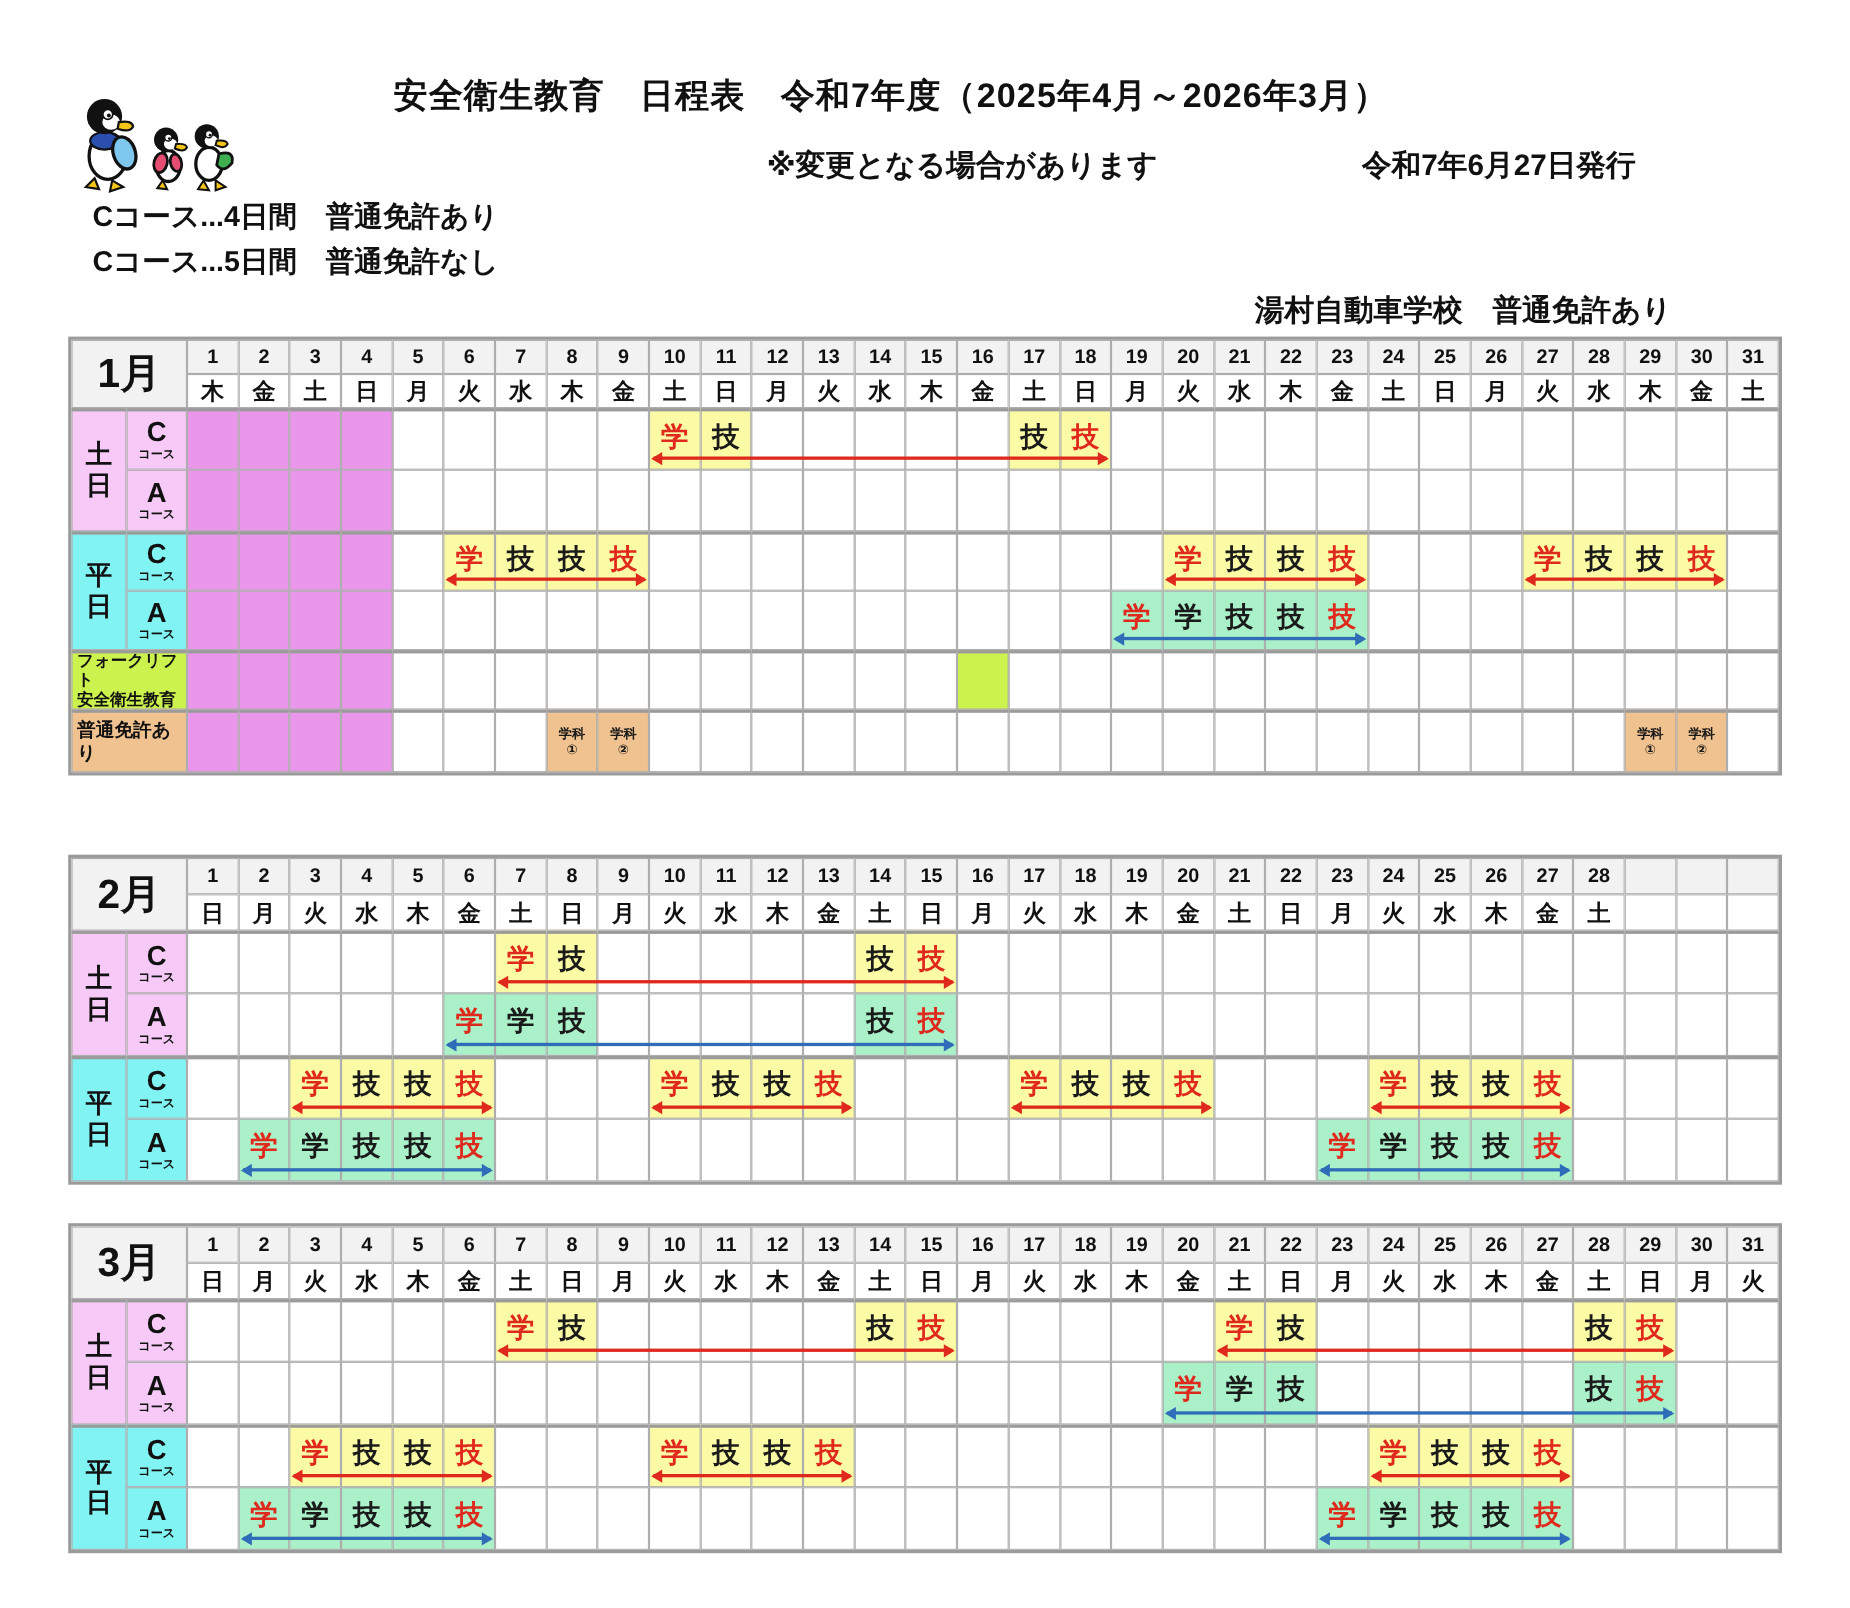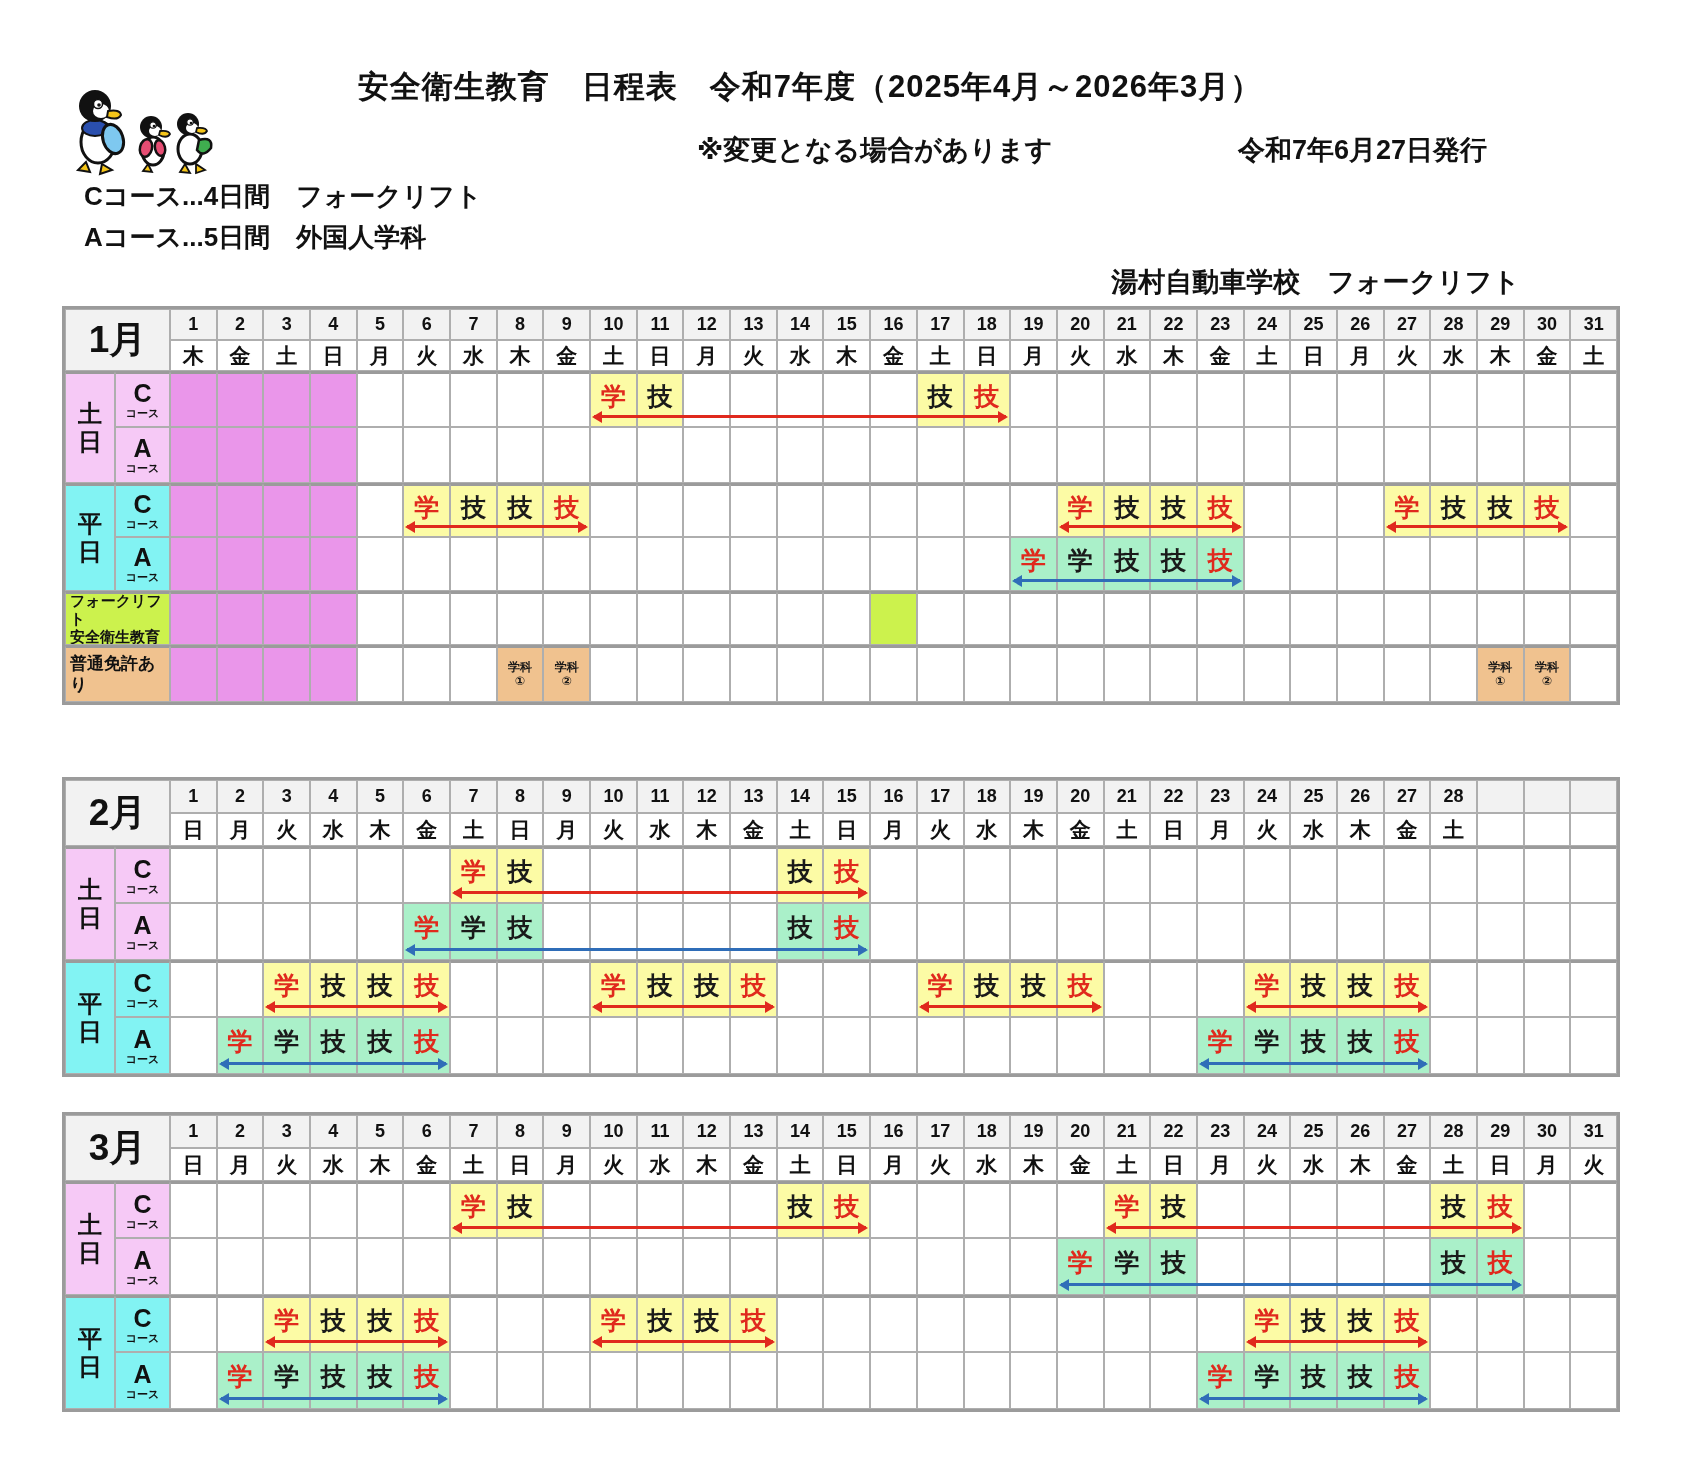--- a/index.html
+++ b/index.html
@@ -96,23 +96,23 @@
     <path d="M129 44 q9 -1 10 3 q-3 5 -11 1 z" fill="#f5c518" stroke="#111" stroke-width="1.8"></path>
     <path d="M131 56 q14 -4 12 8 q-8 10 -14 2 z" fill="#3fae4f" stroke="#111" stroke-width="2.5"></path>
     <path d="M117 80 l-5 8 l10 1 z" fill="#f5c518" stroke="#111" stroke-width="1.8"></path>
     <path d="M128 80 l0 9 l9 -3 z" fill="#f5c518" stroke="#111" stroke-width="1.8"></path>
   </g>
 </svg>
 
 <div class="hdr-text title">安全衛生教育　日程表　令和7年度（2025年4月～2026年3月）</div>
 <div class="hdr-text note">※変更となる場合があります</div>
 <div class="hdr-text issued">令和7年6月27日発行</div>
-<div class="hdr-text course-c">Cコース...4日間　フォークリフト</div>
-<div class="hdr-text course-a">Aコース...5日間　外国人学科</div>
-<div class="hdr-text school">湯村自動車学校　フォークリフト</div>
+<div class="hdr-text course-c">Cコース...4日間　普通免許あり</div>
+<div class="hdr-text course-a">Cコース...5日間　普通免許なし</div>
+<div class="hdr-text school">湯村自動車学校　普通免許あり</div>
 
 <div class="month-grid" id="month-0" style="grid-template-rows: 31px 31px 56px 56px 54px 54px 54px 57px;">
     <div class="cell month-label" style="grid-area: 1 / 1 / 3 / 3;">1月</div>
     <div class="cell num" style="grid-area: 1 / 3;">1</div>
     <div class="cell wd" style="grid-area: 2 / 3;">木</div>
     <div class="cell num" style="grid-area: 1 / 4;">2</div>
     <div class="cell wd" style="grid-area: 2 / 4;">金</div>
     <div class="cell num" style="grid-area: 1 / 5;">3</div>
     <div class="cell wd" style="grid-area: 2 / 5;">土</div>
     <div class="cell num" style="grid-area: 1 / 6;">4</div>

